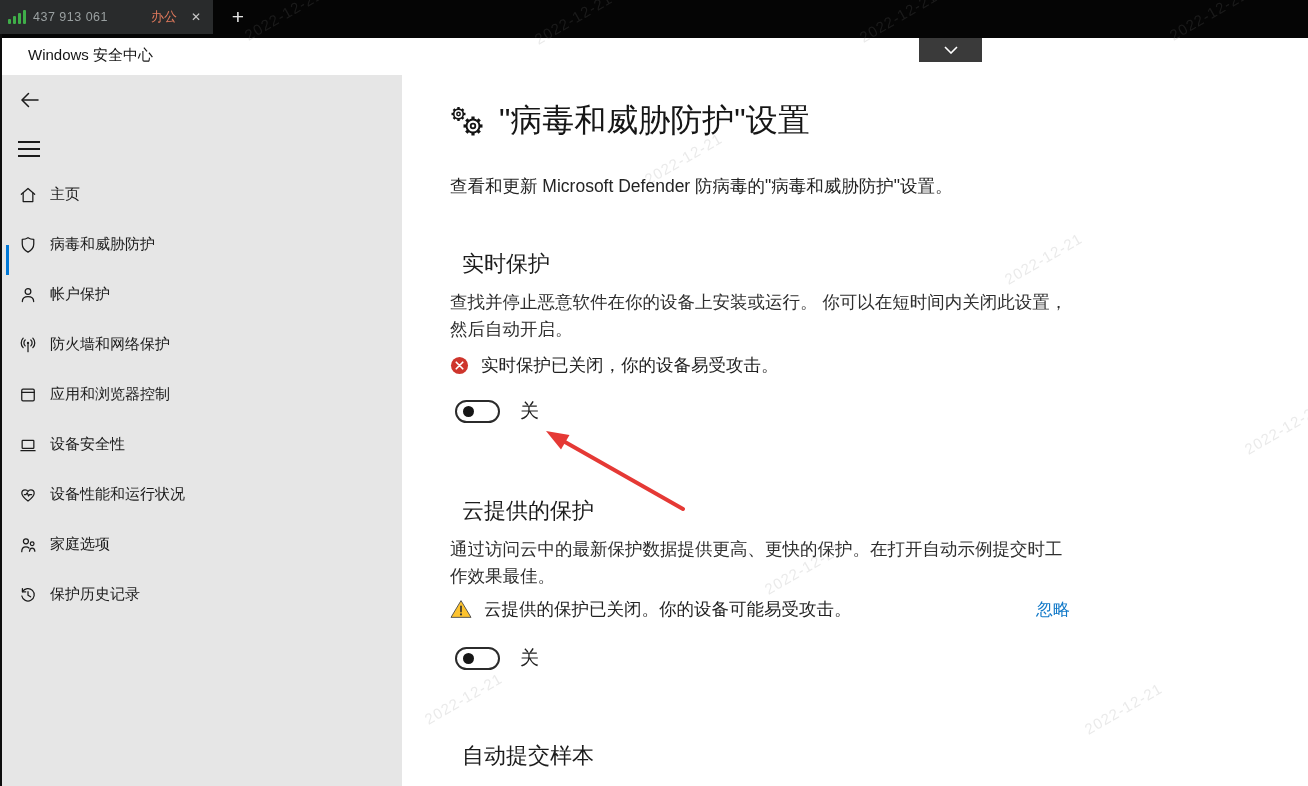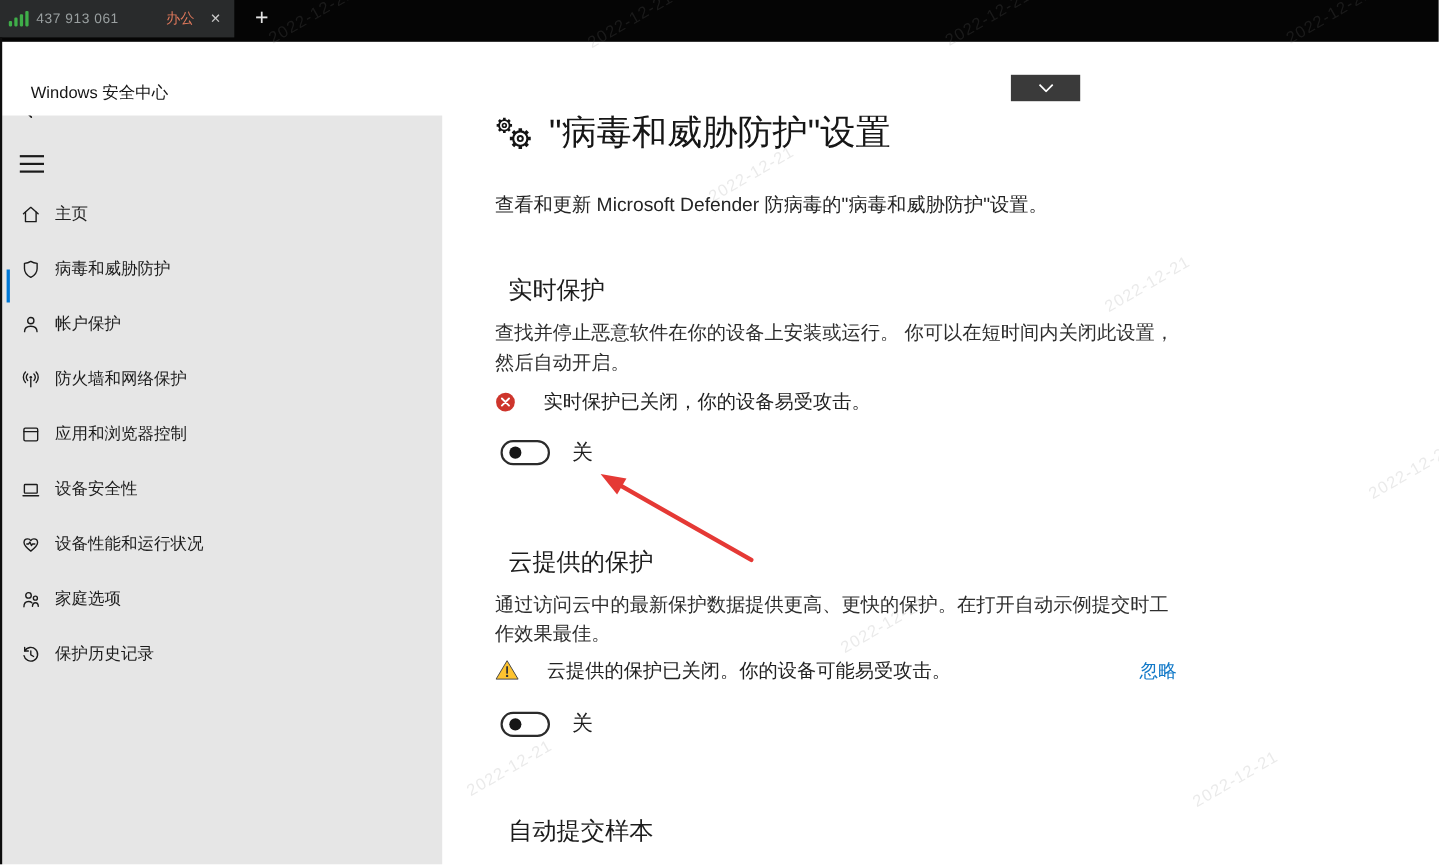--- a/index.html
+++ b/index.html
@@ -18,21 +18,21 @@
   .signal i { display:block; width:3px; background:#3fae49; border-radius:1px; }
   .signal i:nth-child(1){height:5px;} .signal i:nth-child(2){height:8px;}
   .signal i:nth-child(3){height:11px;} .signal i:nth-child(4){height:14px;}
   .session-id { font-size:12.5px; color:#9aa0a1; letter-spacing:.5px; }
   .tab-label { margin-left:auto; font-size:13px; color:#e0795c; }
   .tab-close { margin-left:14px; font-size:12px; color:#c9c9c9; cursor:pointer; }
   .new-tab { position:absolute; left:222px; top:0; width:32px; height:34px; display:flex;
              align-items:center; justify-content:center; color:#e4e4e4; font-size:21px; font-weight:300; cursor:pointer; }
 
   
-  .titlebar { position:absolute; left:0; top:34px; width:1308px; height:41px; background:#fff; z-index:4;margin-top:30px; }
+  .titlebar { position:absolute; left:0; top:34px; width:1308px; height:41px; background:#fff; z-index:4; }
   .app-title { position:absolute; left:28px; top:0; line-height:41px; font-size:15px; color:#141414; }
   .pull-btn { position:absolute; left:919px; top:4px; width:63px; height:24px; background:#3a3a3a;
               display:flex; align-items:center; justify-content:center; cursor:pointer; }
 
   .left-edge { position:absolute; left:0; top:34px; width:2px; height:752px; background:#0d0d0d; z-index:6; }
 
   
   .sidebar { position:absolute; left:2px; top:75px; width:400px; height:711px; background:#e6e6e6; z-index:3; }
   .back-btn { position:absolute; left:16px; top:13px; width:24px; height:24px; cursor:pointer; }
   .menu-btn { position:absolute; left:16px; top:66px; width:22px; height:16px; cursor:pointer; }
@@ -47,21 +47,21 @@
 
   
   .main { position:absolute; left:402px; top:75px; width:906px; height:711px; background:#fff; z-index:2; }
   .page-header { position:absolute; left:48px; top:22px; display:flex; align-items:flex-start; }
   .gear-icon { margin-top:9px; }
   .page-title { margin-left:13px; font-size:32px; font-weight:400; color:#161616; line-height:46px; }
   .page-subtitle { position:absolute; left:48px; top:88px; font-size:17.5px; color:#242424;margin-top:11px; }
 
   .sec-h { position:absolute; left:60px; font-size:22px; font-weight:400; color:#1c1c1c; }
   .sec-p { position:absolute; left:48px; width:618px; font-size:17.5px; line-height:1.52; color:#2e2e2e; }
-  .alert-row { position:absolute; left:48px; width:620px; display:flex; align-items:center; gap:25px;
+  .alert-row { position:absolute; left:48px; width:620px; display:flex; align-items:center; gap:12px;
                font-size:17.5px; color:#222; }
   .dismiss-link { margin-left:auto; font-size:17px; color:#1279c8; cursor:pointer; }
   .toggle-row { position:absolute; left:53px; display:flex; align-items:center; gap:20px; }
   .toggle { position:relative; width:45px; height:23px; border:2px solid #2b2b2b; border-radius:13px;
             background:#fff; cursor:pointer; }
   .toggle .knob { position:absolute; left:6px; top:4px; width:11px; height:11px; border-radius:50%; background:#161616; }
   .toggle-label { font-size:19px; color:#1f1f1f; }
 
   
   .overlay { position:absolute; inset:0; width:1308px; height:786px; z-index:20; pointer-events:none; }

